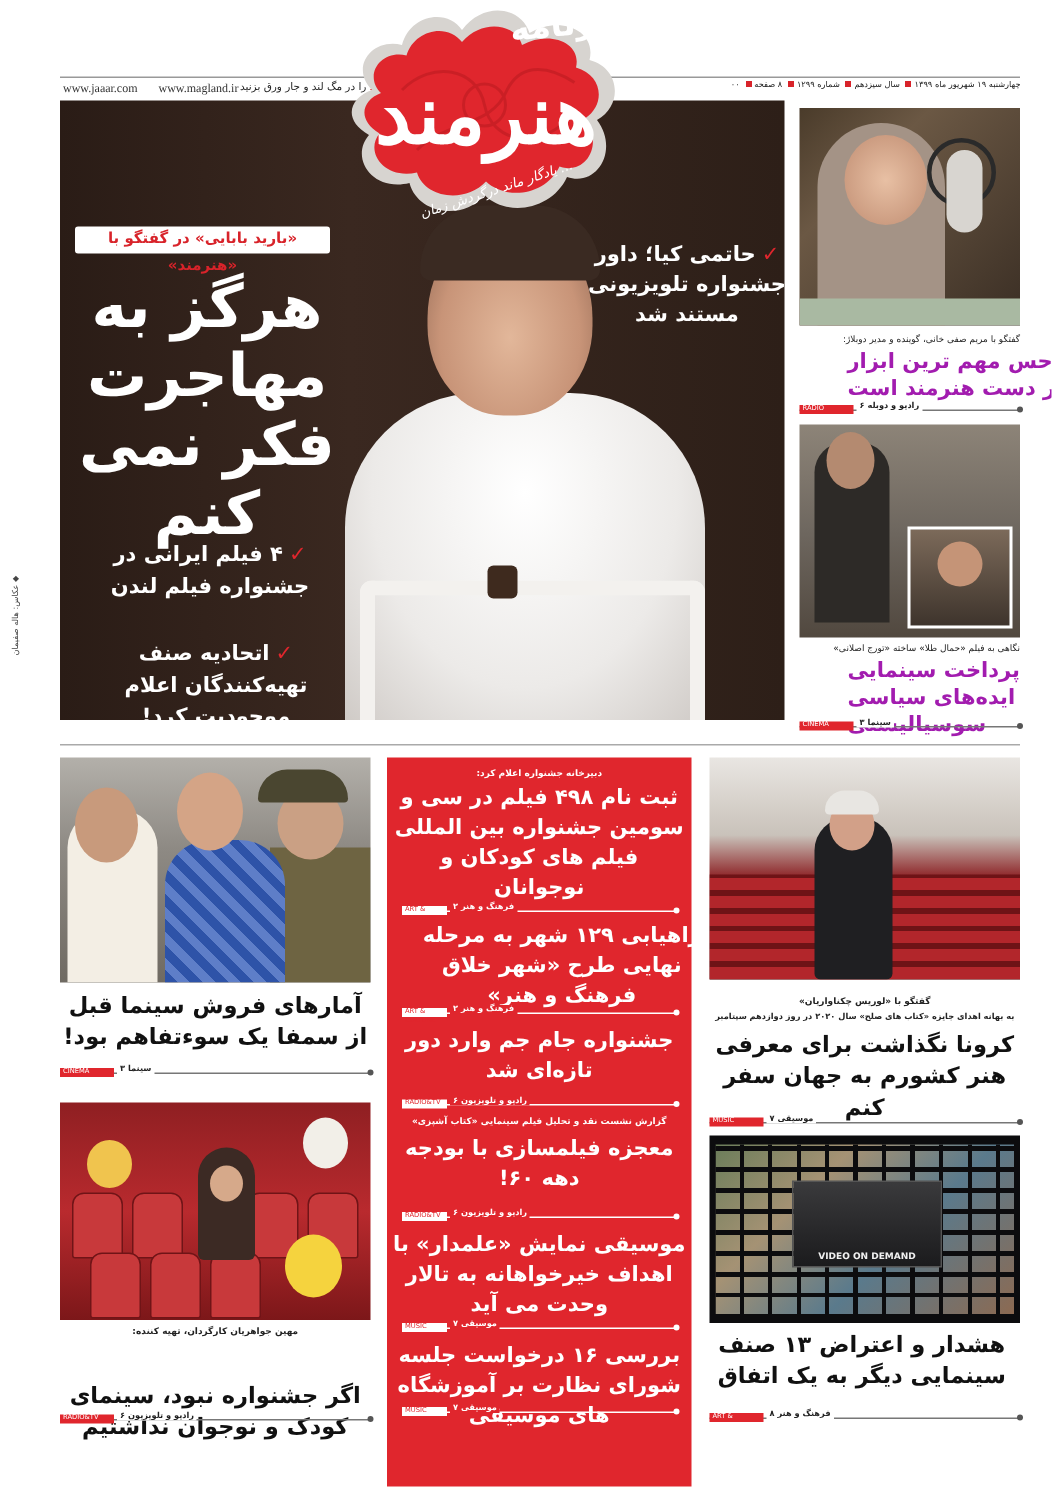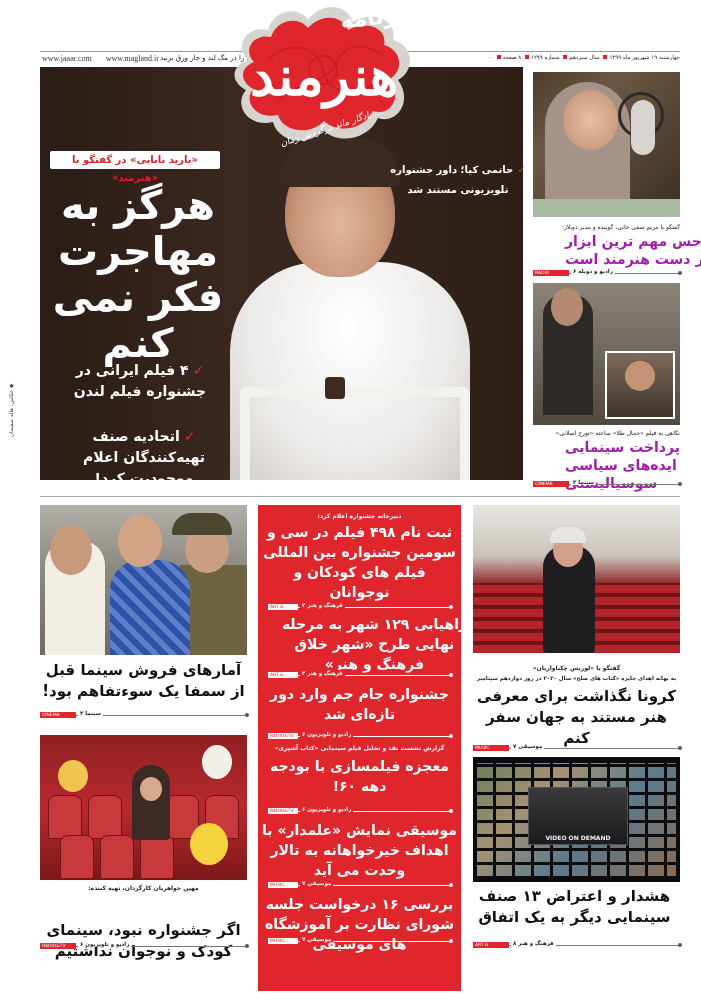--- a/index.html
+++ b/index.html
@@ -30,21 +30,21 @@
   .hero-body { position: absolute; left: 0px; top: 130px; width: 240px; height: 220px; border-radius: 90px 90px 0 0; background: radial-gradient(ellipse at 50% 30%, #ffffff 0%, #eceae8 60%, #cfcac6 100%); }
   .hero-chair { position: absolute; left: 10px; top: 255px; width: 230px; height: 93px; border: 10px solid #f3f1ee; border-bottom: none; border-radius: 8px 8px 0 0; }
   .hero-watch { position: absolute; left: 95px; top: 245px; width: 20px; height: 22px; background: #3e2a1e; border-radius: 4px; }
 
   .kicker-pill { position: absolute; left: 50px; top: 151px; width: 170px; height: 18px; background: #fff; border-radius: 2px; color: #d8232a; font: bold 10px "DejaVu Sans", sans-serif; text-align: center; line-height: 18px; direction: rtl; }
   .hero-head-title { position: absolute; left: 38px; top: 182px; width: 200px; color: #fff; font: bold 40px/46px "DejaVu Sans", sans-serif; text-align: center; direction: rtl; }
   .bullet { position: absolute; color: #fff; font: bold 14px/21px "DejaVu Sans", sans-serif; text-align: center; direction: rtl; }
   .bullet .check { color: #e0262d; font-weight: bold; margin-left: 4px; }
   .b1 { left: 60px; top: 360px; width: 160px; }
   .b2 { left: 56px; top: 426px; width: 176px; }
-  .b3 { left: 383px; top: 160px; width: 150px; font-size: 10px; line-height: 20px; }
+  .b3 { left: 383px; top: 160px; width: 150px; font-size: 14px; line-height: 20px; }
   .photo-credit { position: absolute; left: 8px; top: 437px; transform: rotate(-90deg); transform-origin: left top; font: 5.5px "DejaVu Sans", sans-serif; color: #444; direction: rtl; white-space: nowrap; }
 
   
   .photo { position: absolute; overflow: hidden; }
   .p-radio { left: 533px; top: 72px; width: 147px; height: 145px; background: linear-gradient(135deg, #4a3b2a 0%, #6b5844 30%, #3a2e24 100%); }
   .p-radio .face { position: absolute; left: 30px; top: 18px; width: 55px; height: 60px; border-radius: 50%; background: radial-gradient(#e8c0a4, #c08d72); }
   .p-radio .scarf { position: absolute; left: 12px; top: 10px; width: 85px; height: 150px; border-radius: 45px 45px 10px 10px; background: #a49386; z-index: 0; }
   .p-radio .face { z-index: 1; }
   .p-radio .mic { position: absolute; left: 98px; top: 28px; width: 24px; height: 55px; border-radius: 12px; background: #d8d5d0; z-index: 2; }
   .p-radio .mic-ring { position: absolute; left: 85px; top: 20px; width: 46px; height: 46px; border-radius: 50%; border: 3px solid #2a2a2a; z-index: 2; }
@@ -301,21 +301,21 @@
 </div>
 
 <div class="photo p-music">
   <div class="rows"></div>
   <div class="man"></div>
   <div class="manh"></div>
   <div class="hair"></div>
 </div>
 <div class="b-kicker" style="left:473px; top:664px; width:207px;">گفتگو با «لوریس چکناواریان»</div>
 <div class="b-kicker" style="left:473px; top:675px; width:207px; font-size:5.5px;">به بهانه اهدای جایزه «کتاب های صلح» سال ۲۰۲۰ در روز دوازدهم سپتامبر</div>
-<div class="b-title" style="left:473px; top:686px; width:207px;">کرونا نگذاشت برای معرفی هنر مستند به جهان سفر کنم</div>
+<div class="b-title" style="left:473px; top:686px; width:207px;">کرونا نگذاشت برای معرفی هنر کشورم به جهان سفر کنم</div>
 <div class="tagbar" style="left:473px; top:745px; width:207px;">
   <div class="line"></div>
   <div class="en">MUSIC</div>
   <div class="fa">موسیقی ۷</div>
   <div class="dot"></div>
 </div>
 
 <div class="photo p-vod">
   <div class="grid"></div>
   <div class="panel">

